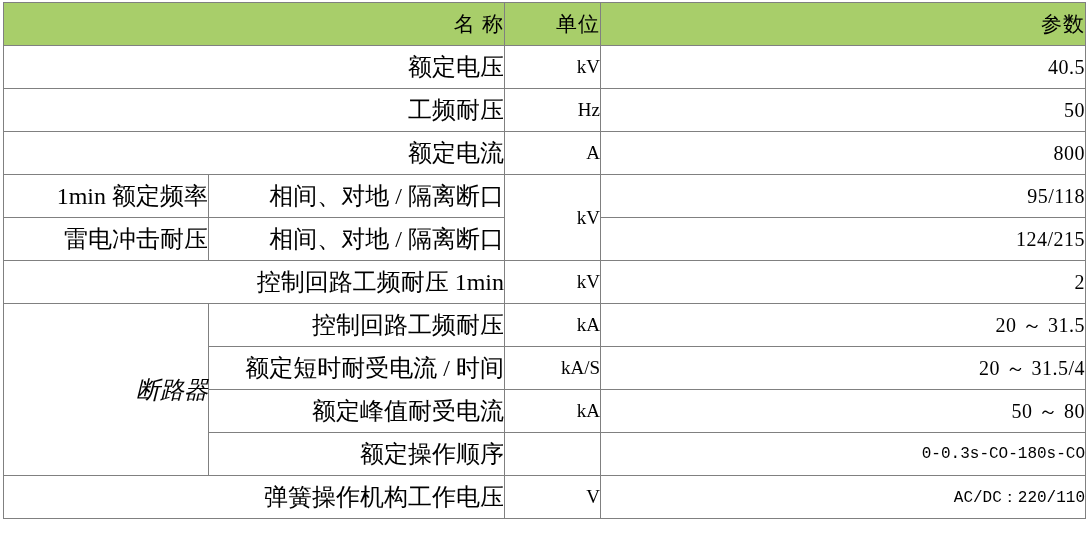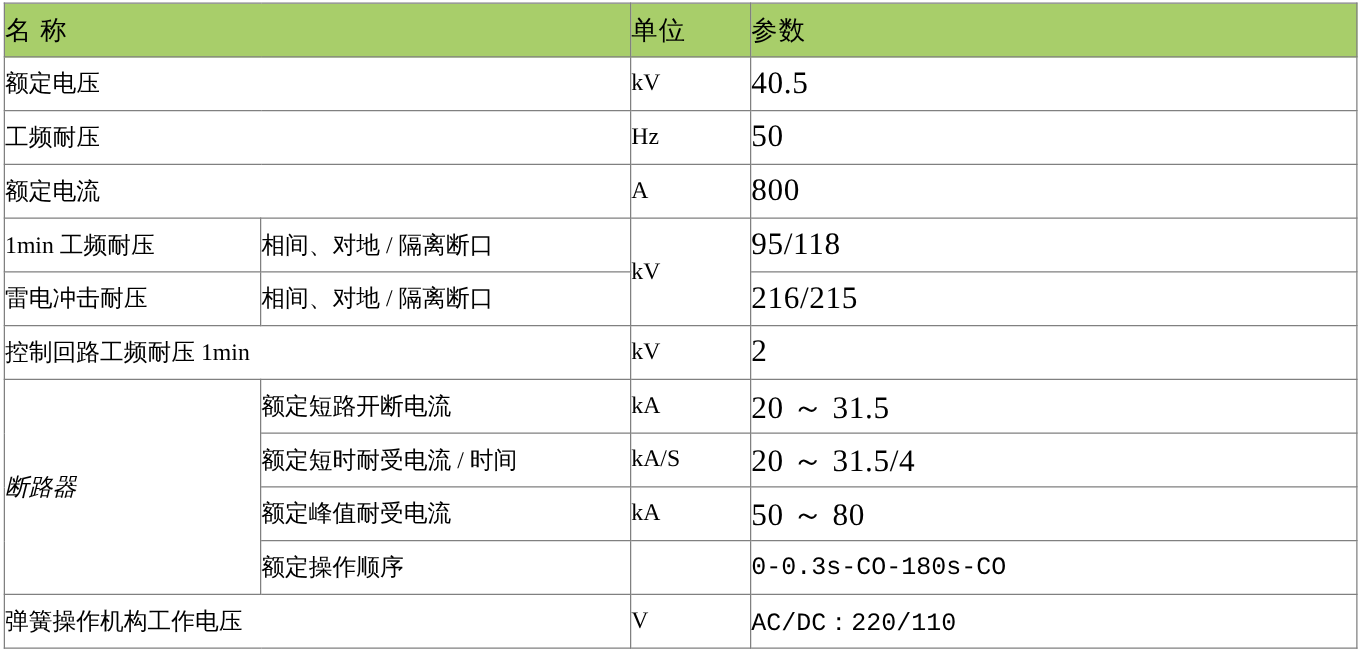--- a/index.html
+++ b/index.html
@@ -16,52 +16,52 @@
   #spec-table {
     border-collapse: collapse;
     table-layout: fixed;
     width: 1082px;
     margin: 2px 0 0 3px;
   }
   #spec-table td, #spec-table th {
     border: 1px solid #808080;
     padding: 0;
     vertical-align: middle;
-    text-align: left;
+    text-align: right;
     font-weight: normal;
   }
   thead th {
     background: #a8ce6a;
     height: 42px;
     font-size: 21px;
     letter-spacing: 1px;
   }
   tbody td {
     height: 42px;
-    font-size: 19px;
+    font-size: 24px;
   }
   .name-cell {
     text-align: left;
     padding-left: 16px;
   }
   .sub-cell {
     text-align: left;
     padding-left: 22px;
   }
   .unit-cell {
     font-size: 19px;
     margin-top: 48px;
   }
   .param-cell {
-    font-size: 25px;
+    font-size: 20px;
     letter-spacing: 0.5px;
   }
   .mono {
     font-family: "Liberation Mono", "DejaVu Sans Mono", monospace;
-    font-size: 20px;
+    font-size: 16px;
     letter-spacing: 0;
   }
   .vcenter-label {
     text-align: left;
     padding-left: 16px;
     font-style: italic;
   }
   col.c-name { width: 205px; }
   col.c-sub  { width: 296px; }
   col.c-unit { width: 96px; }
@@ -94,38 +94,38 @@
       <td class="name-cell" colspan="2">工频耐压</td>
       <td class="unit-cell">Hz</td>
       <td class="param-cell">50</td>
     </tr>
     <tr>
       <td class="name-cell" colspan="2">额定电流</td>
       <td class="unit-cell">A</td>
       <td class="param-cell">800</td>
     </tr>
     <tr>
-      <td class="name-cell">1min 工频耐压</td>
+      <td class="name-cell">1min 额定频率</td>
       <td class="sub-cell">相间、对地 / 隔离断口</td>
       <td class="unit-cell" rowspan="2">kV</td>
       <td class="param-cell">95/118</td>
     </tr>
     <tr>
       <td class="name-cell">雷电冲击耐压</td>
       <td class="sub-cell">相间、对地 / 隔离断口</td>
-      <td class="param-cell">216/215</td>
+      <td class="param-cell">124/215</td>
     </tr>
     <tr>
       <td class="name-cell" colspan="2">控制回路工频耐压 1min</td>
       <td class="unit-cell">kV</td>
       <td class="param-cell">2</td>
     </tr>
     <tr>
       <td class="vcenter-label" rowspan="4">断路器</td>
-      <td class="sub-cell">额定短路开断电流</td>
+      <td class="sub-cell">控制回路工频耐压</td>
       <td class="unit-cell">kA</td>
       <td class="param-cell">20 ～ 31.5</td>
     </tr>
     <tr>
       <td class="sub-cell">额定短时耐受电流 / 时间</td>
       <td class="unit-cell">kA/S</td>
       <td class="param-cell">20 ～ 31.5/4</td>
     </tr>
     <tr>
       <td class="sub-cell">额定峰值耐受电流</td>

